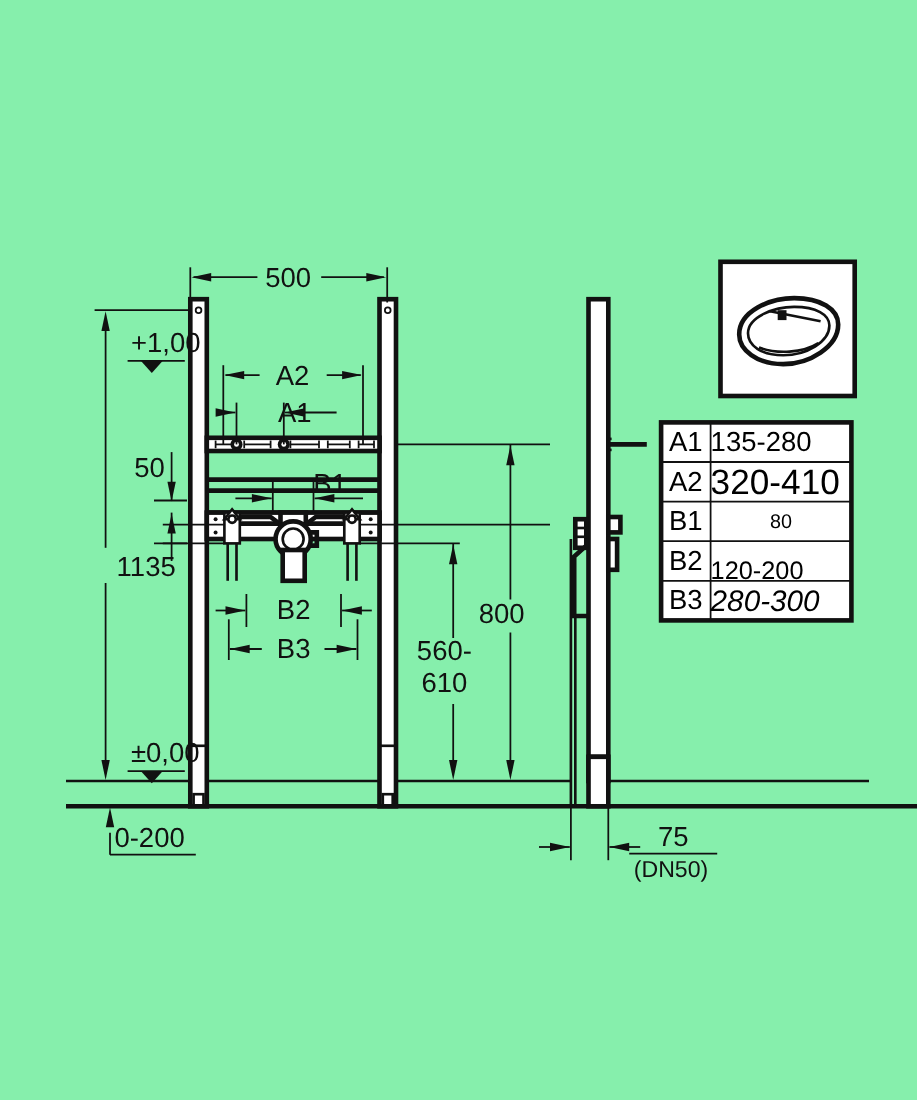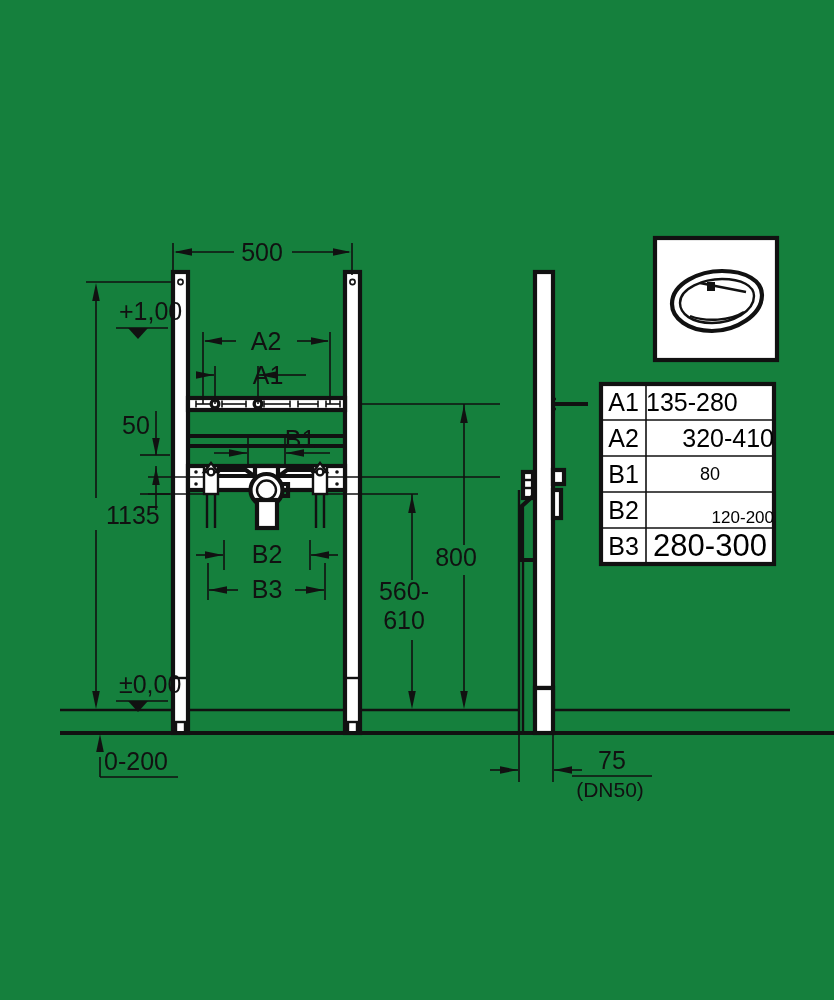--- a/index.html
+++ b/index.html
@@ -1,19 +1,19 @@
 <!DOCTYPE html>
 <html><head>
 <meta charset="utf-8">
 <title>Installation Drawing</title>
 <style>
   html,body{margin:0;padding:0;background:#ffffff;}
   body{width:834px;height:1000px;overflow:hidden;
        font-family:"Liberation Sans","DejaVu Sans",sans-serif;color:#000;}
-  #stage{position:relative;width:834px;height:1000px;background:#15803d;}
+  #stage{position:relative;width:834px;height:1000px;background:#86efac;}
   svg#dwg{position:absolute;left:0;top:0;width:834px;height:1000px;display:block;}
   text{font-family:"Liberation Sans","DejaVu Sans",sans-serif;fill:#111;}
   .dimtxt{font-size:25px;}
   .dimtxt-sm{font-size:21px;}
   .ln{stroke:#111;fill:none;}
   .thin{stroke-width:1.6;}
   .med{stroke-width:2.4;}
   .thick{stroke-width:4.2;}
   .fillblk{fill:#111;stroke:none;}
   .nofill{fill:none;}
@@ -321,29 +321,29 @@
     </g>
   </svg>
 
   <div style="position:absolute;left:601px;top:384px;width:173px;height:180px;">
     <div style="display:flex;height:36px;align-items:center;">
       <div style="width:45px;text-align:center;font-size:25px;">A1</div>
       <div style="width:128px;text-align:left;font-size:25px;">135-280</div>
     </div>
     <div style="display:flex;height:36px;align-items:center;">
       <div style="width:45px;text-align:center;font-size:25px;">A2</div>
-      <div style="width:128px;text-align:right;font-size:25px;">320-410</div>
+      <div style="width:128px;text-align:left;font-size:32px;">320-410</div>
     </div>
     <div style="display:flex;height:36px;align-items:center;">
       <div style="width:45px;text-align:center;font-size:25px;">B1</div>
       <div style="width:128px;text-align:center;font-size:18px;">80</div>
     </div>
     <div style="display:flex;height:36px;align-items:center;">
       <div style="width:45px;text-align:center;font-size:25px;">B2</div>
-      <div style="width:128px;text-align:right;font-size:17px;margin-top:16px;">120-200</div>
+      <div style="width:128px;text-align:left;font-size:23px;margin-top:16px;">120-200</div>
     </div>
     <div style="display:flex;height:36px;align-items:center;">
       <div style="width:45px;text-align:center;font-size:25px;">B3</div>
-      <div style="width:128px;text-align:center;font-size:31px;">280-300</div>
+      <div style="width:128px;font-size:27px;font-style:italic;">280-300</div>
     </div>
   </div>
 
 </div>
 
 </body></html>

